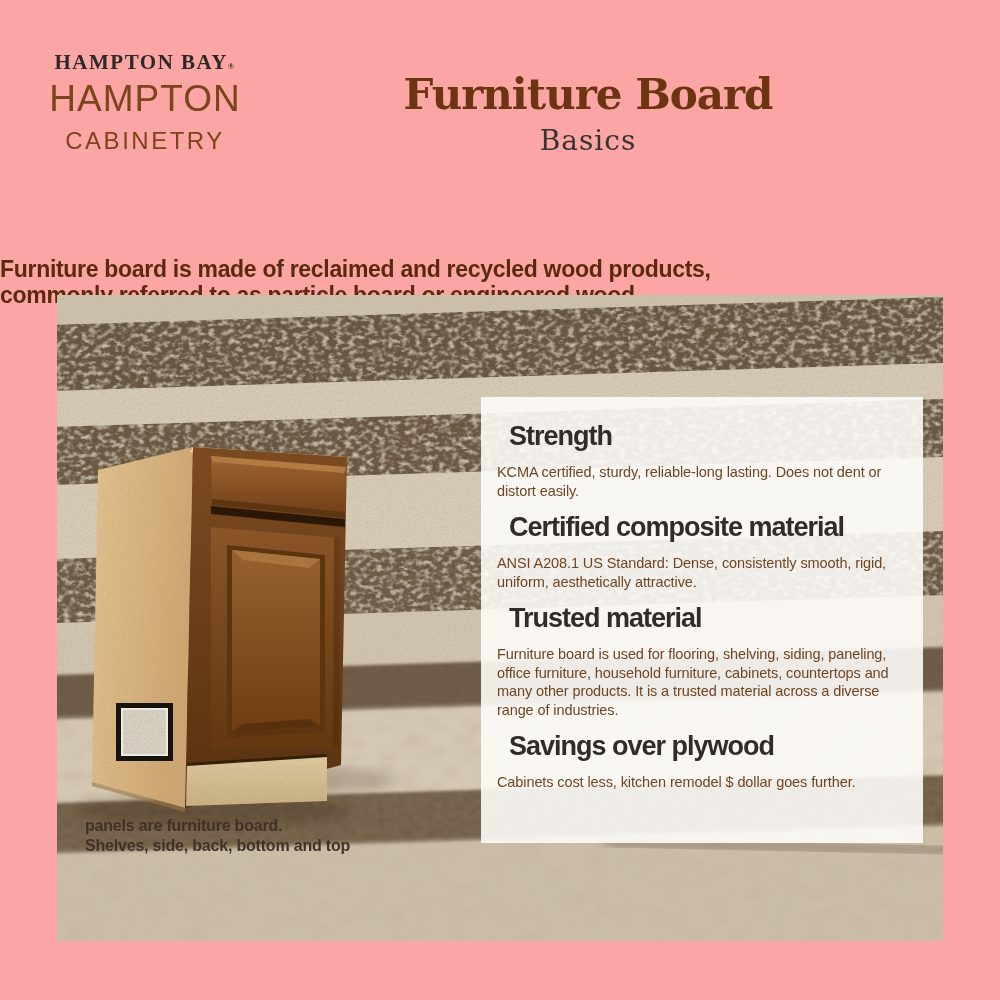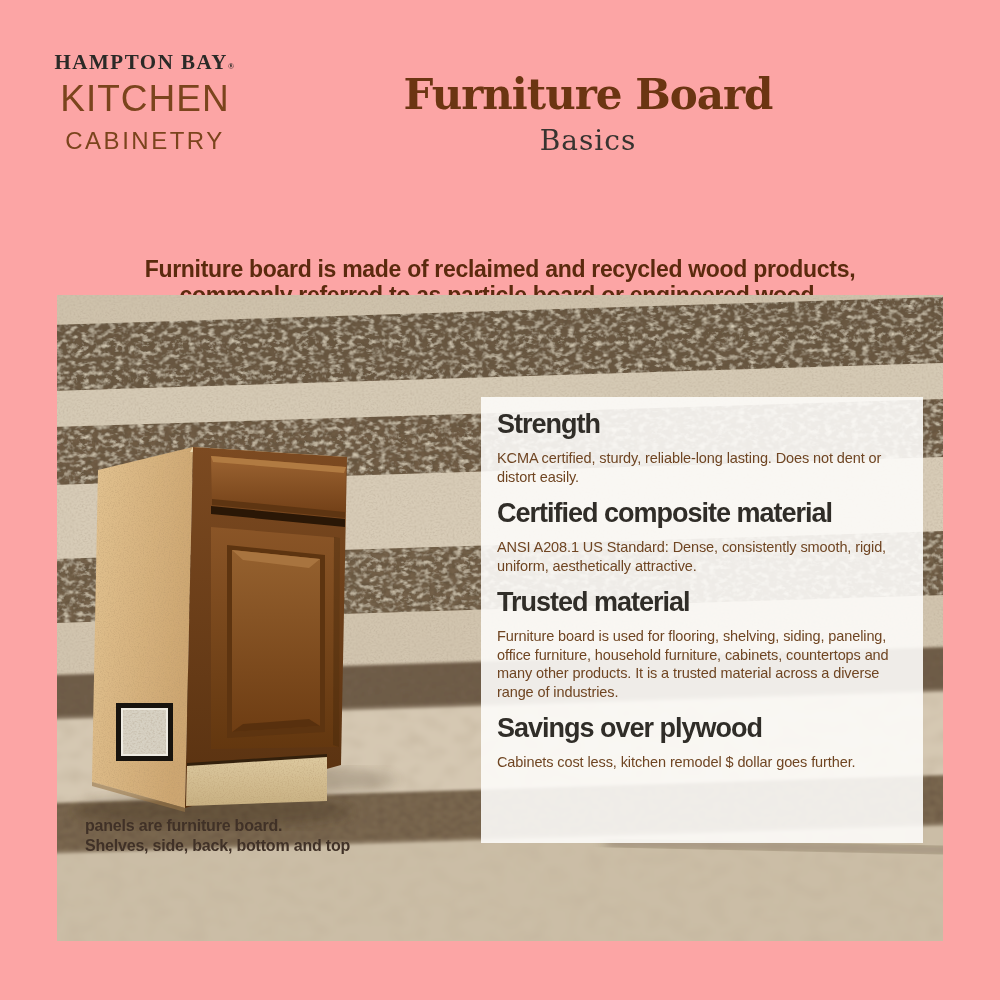--- a/index.html
+++ b/index.html
@@ -15,49 +15,49 @@
   .brand-cabinetry{font-size:24px;color:#7b441d;letter-spacing:2.5px;margin-top:7px;white-space:nowrap;}
 
   
   .title-block{position:absolute;left:328px;top:74px;width:520px;text-align:center;}
   .title-main{font-family:"DejaVu Serif",serif;font-weight:700;font-size:42px;
               color:#6b3512;letter-spacing:-1px;line-height:1;white-space:nowrap;}
   .title-sub{font-family:"DejaVu Serif",serif;font-size:28px;color:#383430;
              margin-top:8px;letter-spacing:1px;}
 
   
-  .tagline{position:absolute;left:0;top:233px;width:1000px;text-align:center;
+  .tagline{position:absolute;left:0;top:233px;width:1000px;
            color:#5b2a0e;font-weight:700;font-size:23px;line-height:1.15;letter-spacing:-0.3px;}
   .tagline span{display:block;}
 
   
   .photo{position:absolute;left:57px;top:295px;width:886px;height:646px;overflow:hidden;
          background:#cfc2ac;}
   .photo svg{position:absolute;left:0;top:0;}
 
   
   .panel{position:absolute;left:424px;top:102px;width:442px;height:446px;
          background:rgba(253,252,249,0.9);box-sizing:border-box;padding:12px 12px 0 16px;}
-  .panel h2{margin:0;font-size:27px;font-weight:700;letter-spacing:-1px;
+  .panel h2{margin:12px;font-size:27px;font-weight:700;letter-spacing:-1px;
             color:#302d28;line-height:1.12;white-space:nowrap;}
   .panel p{margin:10px 0 12px;font-size:14.5px;line-height:1.27;color:#6f4522;letter-spacing:-0.1px;}
 
   
   .caption{position:absolute;left:28px;top:521px;color:#403127;font-weight:700;
            font-size:16px;line-height:1.22;letter-spacing:-0.2px;}
   .caption span{display:block;}
 </style>
 </head>
 <body>
 
 <div class="canvas">
 
   <header class="brand">
     <div class="brand-name"><span>HAMPTON BAY</span><span class="brand-mark">®</span></div>
-    <div class="brand-kitchen">KITCHEN</div>
+    <div class="brand-kitchen">HAMPTON</div>
     <div class="brand-cabinetry">CABINETRY</div>
   </header>
 
   <div class="title-block">
     <div class="title-main">Furniture Board</div>
     <div class="title-sub">Basics</div>
   </div>
 
   <p class="tagline">
     <span>Furniture board is made of reclaimed and recycled wood products,</span>

